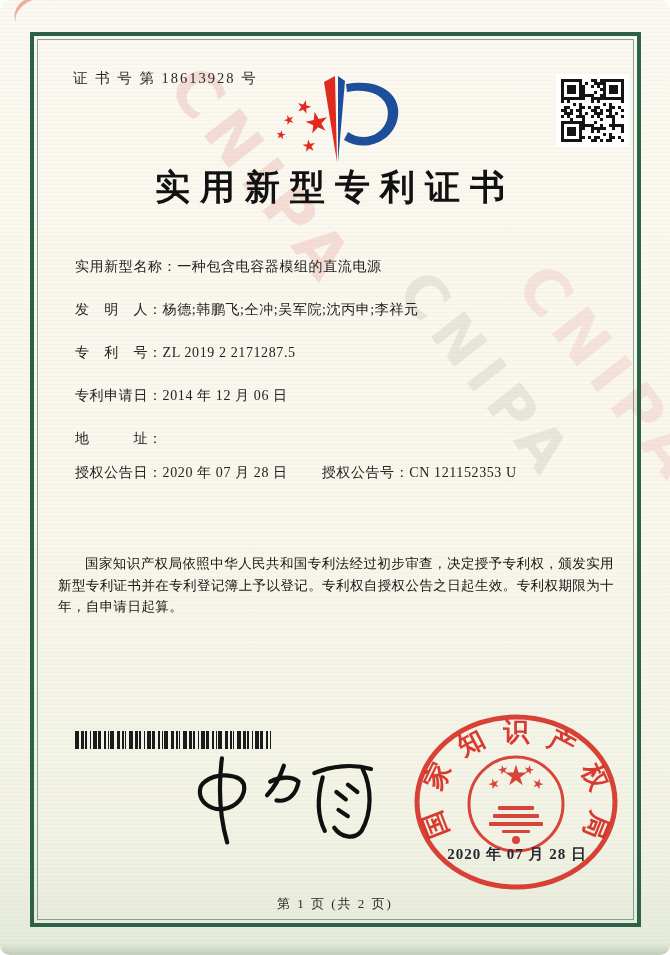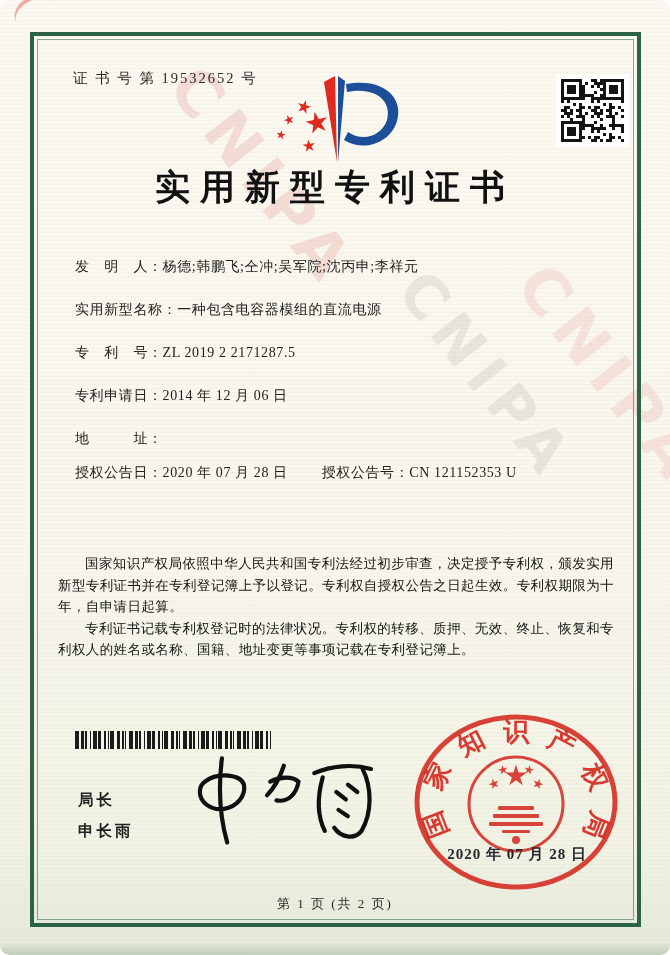--- a/index.html
+++ b/index.html
@@ -56,21 +56,21 @@
   <div class="wm-frag" style="left:14px;top:-4px;"></div>
   <div class="watermark wm-pink" style="left:212px;top:52px;">CNIPA</div>
   <div class="watermark wm-gray" style="left:438px;top:258px;font-size:58px;">CNIPA</div>
   <div class="watermark wm-pink" style="left:560px;top:250px;opacity:.8;">CNIPA</div>
   <div class="watermark wm-pink" style="left:-148px;top:330px;opacity:.85;">CNIPA</div>
 
   <div class="texture"></div>
   <div class="border-outer"></div>
   <div class="border-inner"></div>
 
-  <div class="cert-no">证 书 号 第 19532652 号</div>
+  <div class="cert-no">证 书 号 第 18613928 号</div>
 
   <div class="qr">
       <b style="left:0px;top:0px"></b>
       <b style="left:3px;top:0px"></b>
       <b style="left:6px;top:0px"></b>
       <b style="left:9px;top:0px"></b>
       <b style="left:12px;top:0px"></b>
       <b style="left:15px;top:0px"></b>
       <b style="left:18px;top:0px"></b>
       <b style="left:30px;top:0px"></b>
@@ -297,26 +297,26 @@
     <g fill="var(--logo-blue,#1d4e9a)">
       <path d="M78,2 L85,7 L78,88 Z"></path>
       <path d="M86,10 C124,3 144,24 137,47 C131,68 105,79 84,66 L88,58 C104,69 122,61 127,46 C132,28 117,12 87,18 Z"></path>
     </g>
   </svg>
 
   <div class="title">实用新型专利证书</div>
 
   <div class="fields">
     <div class="frow">
+      <span class="lbl">实用新型名称：</span>
+      <span class="val">一种包含电容器模组的直流电源</span>
+    </div>
+    <div class="frow">
       <span class="lbl">发　明　人：</span>
       <span class="val">杨德;韩鹏飞;仝冲;吴军院;沈丙申;李祥元</span>
-    </div>
-    <div class="frow">
-      <span class="lbl">实用新型名称：</span>
-      <span class="val">一种包含电容器模组的直流电源</span>
     </div>
     <div class="frow">
       <span class="lbl">专　利　号：</span>
       <span class="val">ZL 2019 2 2171287.5</span>
     </div>
     <div class="frow">
       <span class="lbl">专利申请日：</span>
       <span class="val">2014 年 12 月 06 日</span>
     </div>
     <div class="frow addr">
@@ -329,29 +329,24 @@
       </span>
       <span class="pair">
         <span class="lbl">授权公告号：</span>
         <span class="val">CN 121152353 U</span>
       </span>
     </div>
   </div>
 
   <div class="body-text">
     <p>国家知识产权局依照中华人民共和国专利法经过初步审查，决定授予专利权，颁发实用新型专利证书并在专利登记簿上予以登记。专利权自授权公告之日起生效。专利权期限为十年，自申请日起算。</p>
-    <p>专利证书记载专利权登记时的法律状况。专利权的转移、质押、无效、终止、恢复和专利权人的姓名或名称、国籍、地址变更等事项记载在专利登记簿上。</p>
   </div>
 
   <div class="barcode"><i style="width:4px;margin-right:2px"></i><i style="width:3px;margin-right:1px"></i><i style="width:2px;margin-right:3px"></i><i style="width:1px;margin-right:2px"></i><i style="width:4px;margin-right:1px"></i><i style="width:3px;margin-right:3px"></i><i style="width:2px;margin-right:2px"></i><i style="width:1px;margin-right:1px"></i><i style="width:4px;margin-right:3px"></i><i style="width:3px;margin-right:2px"></i><i style="width:2px;margin-right:1px"></i><i style="width:1px;margin-right:3px"></i><i style="width:4px;margin-right:2px"></i><i style="width:3px;margin-right:1px"></i><i style="width:2px;margin-right:3px"></i><i style="width:1px;margin-right:2px"></i><i style="width:4px;margin-right:1px"></i><i style="width:3px;margin-right:3px"></i><i style="width:2px;margin-right:2px"></i><i style="width:1px;margin-right:1px"></i><i style="width:4px;margin-right:3px"></i><i style="width:3px;margin-right:2px"></i><i style="width:2px;margin-right:1px"></i><i style="width:1px;margin-right:3px"></i><i style="width:4px;margin-right:2px"></i><i style="width:3px;margin-right:1px"></i><i style="width:2px;margin-right:3px"></i><i style="width:1px;margin-right:2px"></i><i style="width:4px;margin-right:1px"></i><i style="width:3px;margin-right:3px"></i><i style="width:2px;margin-right:2px"></i><i style="width:1px;margin-right:1px"></i><i style="width:4px;margin-right:3px"></i><i style="width:3px;margin-right:2px"></i><i style="width:2px;margin-right:1px"></i><i style="width:1px;margin-right:3px"></i><i style="width:4px;margin-right:2px"></i><i style="width:3px;margin-right:1px"></i><i style="width:2px;margin-right:3px"></i><i style="width:1px;margin-right:2px"></i><i style="width:4px;margin-right:1px"></i><i style="width:3px;margin-right:3px"></i><i style="width:2px;margin-right:2px"></i><i style="width:1px;margin-right:1px"></i></div>
 
-  <div class="signer">
-    <div>局长</div>
-    <div>申长雨</div>
-  </div>
 
   <svg class="signature" viewBox="0 0 200 95">
     <g fill="none" stroke="#101010" stroke-width="4" stroke-linecap="round" stroke-linejoin="round">
       <path d="M22 28 C34 19 56 21 59 31 C61 42 52 52 40 54 C28 56 17 48 17 38 C17 33 19 30 22 28"></path>
       <path d="M38 6 C35 30 35 58 43 86"></path>
       <path d="M97 13 C93 25 88 34 81 41"></path>
       <path d="M84 28 C94 23 105 23 111 28 C109 40 101 48 90 46"></path>
       <path d="M126 20 C142 13 163 11 180 16"></path>
       <path d="M134 24 C129 42 129 61 136 75"></path>
       <path d="M172 16 C181 34 181 58 171 75 C164 84 151 81 145 72"></path>

